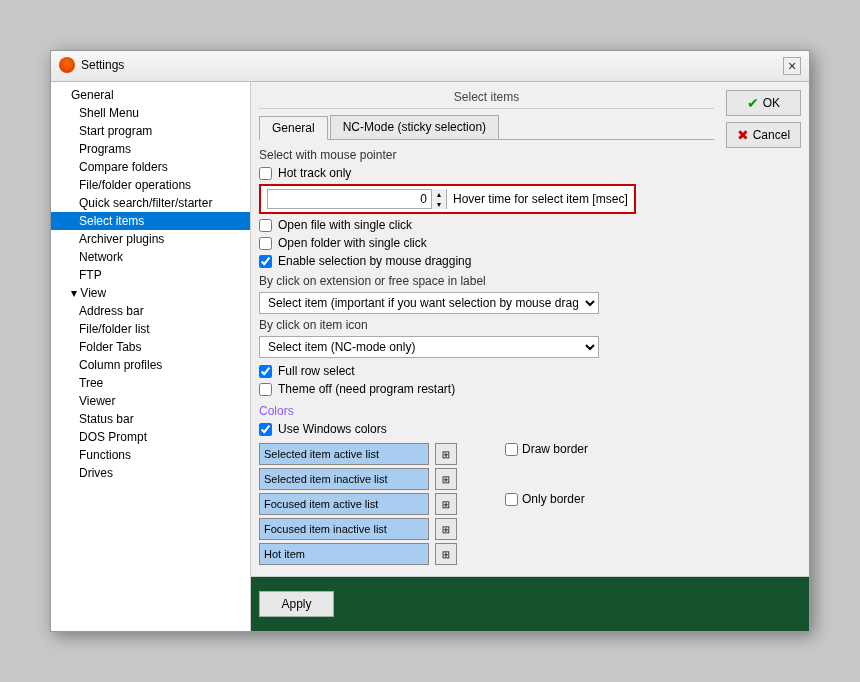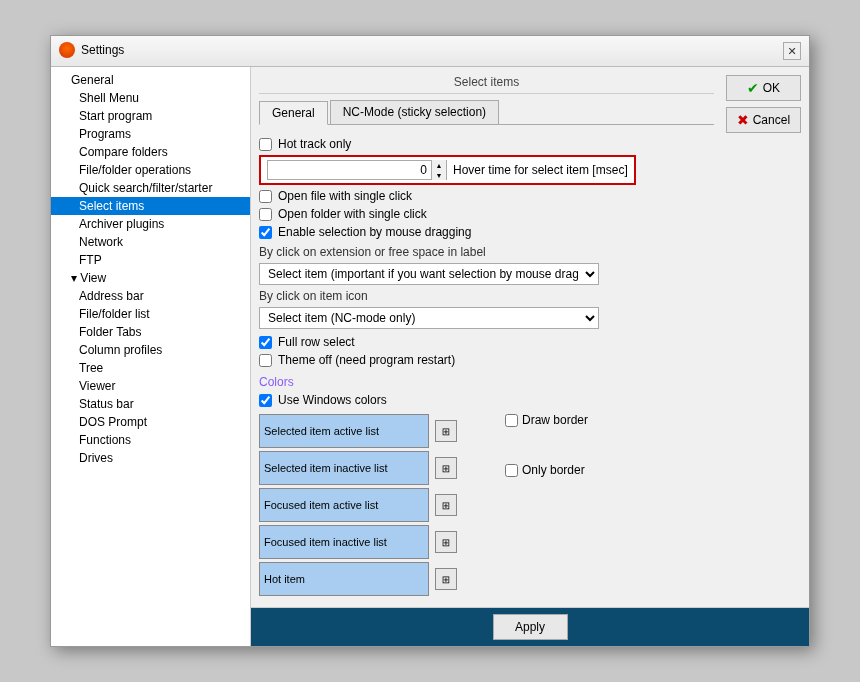--- a/index.html
+++ b/index.html
@@ -198,21 +198,21 @@
       margin-bottom: 4px;
     }
     .color-row {
       display: flex;
       align-items: center;
       gap: 6px;
       margin: 3px 0;
     }
     .color-swatch-btn {
       width: 170px;
-      height: 34px;
+      height: 22px;
       background: #a8cdf0;
       border: 1px solid #888;
       cursor: pointer;
       font-size: 11px;
       text-align: left;
       padding: 0 4px;
       color: #000;
     }
     .color-edit-btn {
       width: 22px;
@@ -257,24 +257,24 @@
       height: 26px;
       border: 1px solid #aaa;
       background: #e8e8e8;
       cursor: pointer;
       font-size: 12px;
       align-self: flex-end;
       margin-top: auto;
     }
     .bottom-bar {
       display: flex;
-      justify-content: center;
-      padding: 6px 8px;
+      justify-content: flex-start;
+      padding: 14px 8px;
       border-top: 1px solid #ccc;
-      background: #0c4a6e;
+      background: #14532d;
     }
     .icon-check { color: #009900; font-size: 14px; }
     .icon-x { color: #cc0000; font-size: 14px; }
   </style>
 </head>
 <body>
 
 <div class="window">
 
   <div class="titlebar">
@@ -318,20 +318,21 @@
 
         <div class="right-panel">
           <div class="panel-header">Select items</div>
 
           <div class="tabs">
             <div class="tab active">General</div>
             <div class="tab">NC-Mode (sticky selection)</div>
           </div>
 
           <div class="tab-content">
+            <div class="section-label">Select with mouse pointer</div>
 
             <div class="checkbox-row">
               <input type="checkbox" id="hottrack" style="">
               <label for="hottrack">Hot track only</label>
             </div>
 
             <div class="hover-time-row">
               <div class="spinbox">
                 <input class="spinbox-val" type="text" value="0" style="">
                 <div class="spinbox-arrows">

